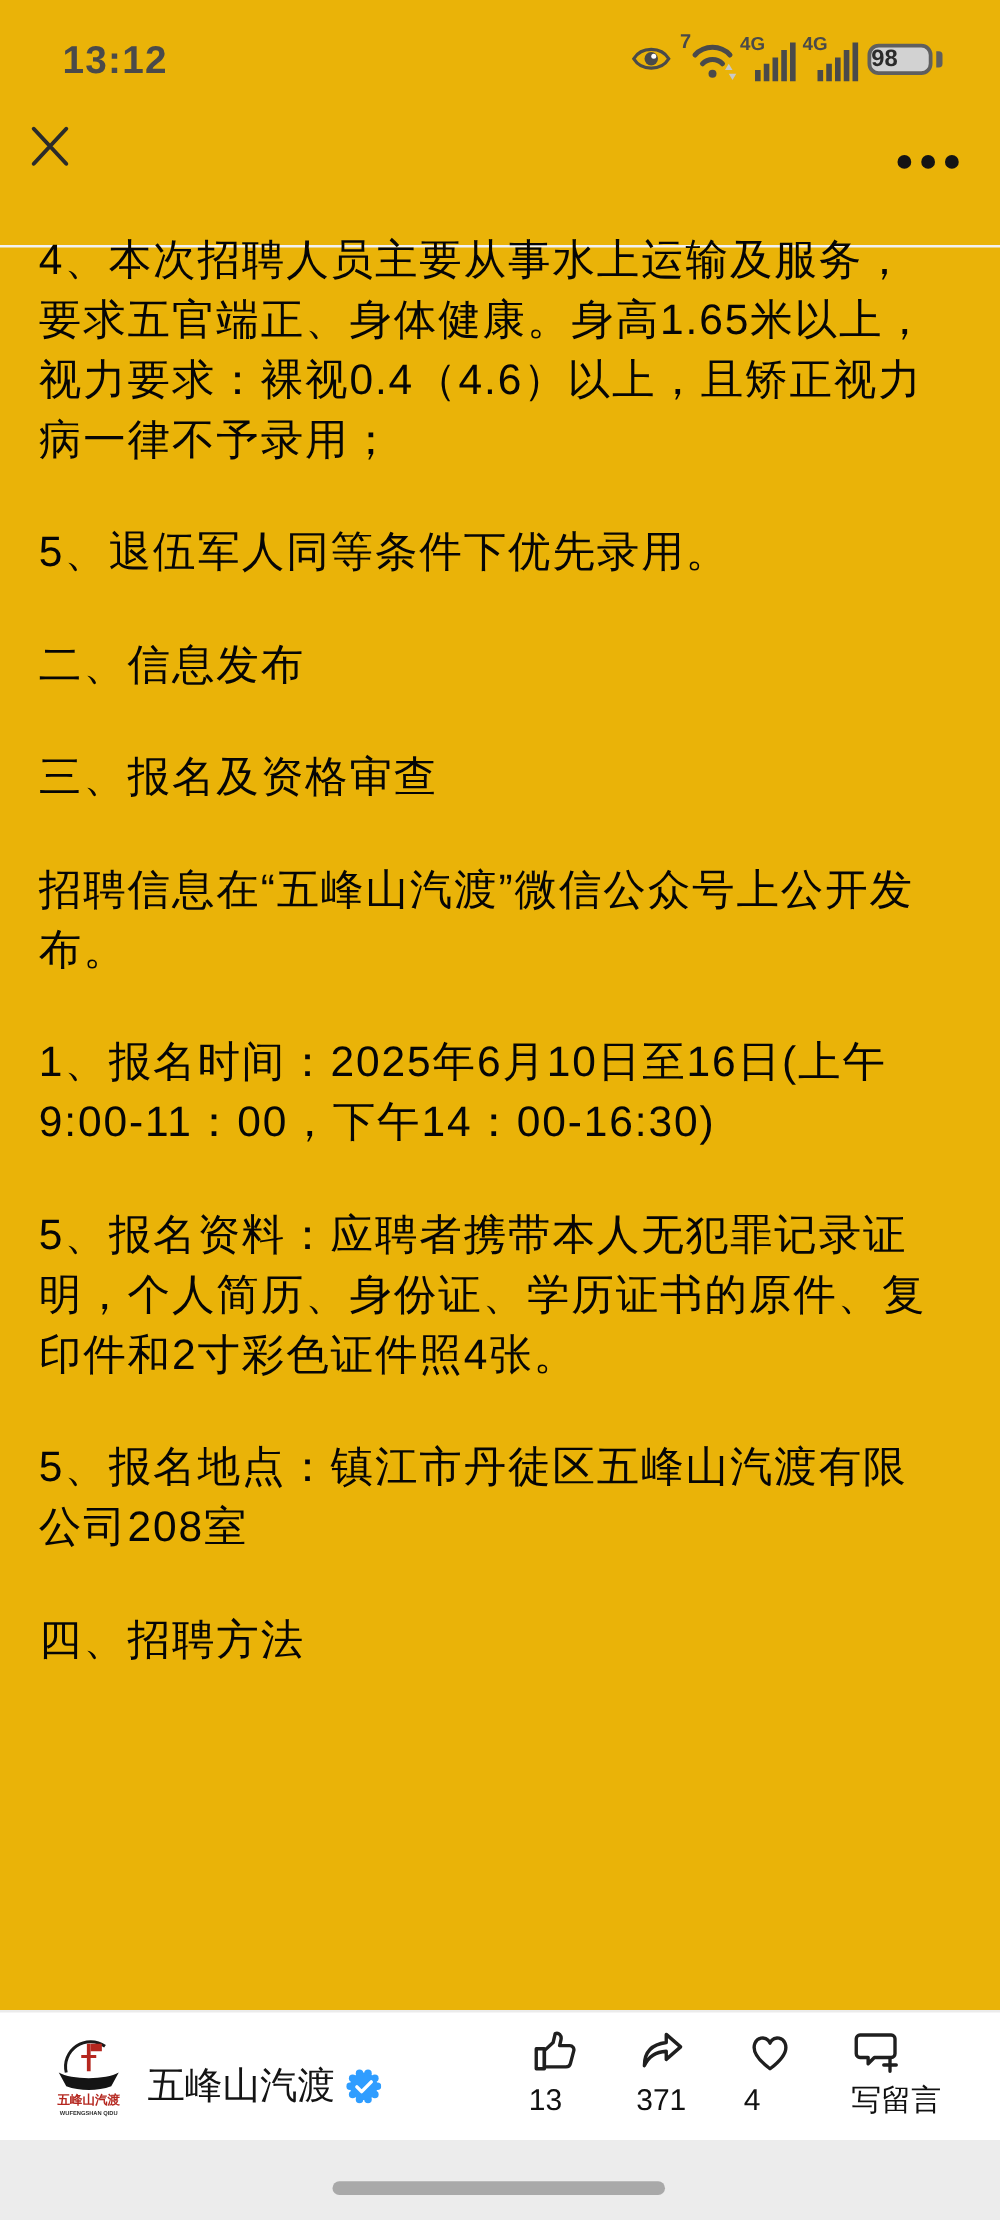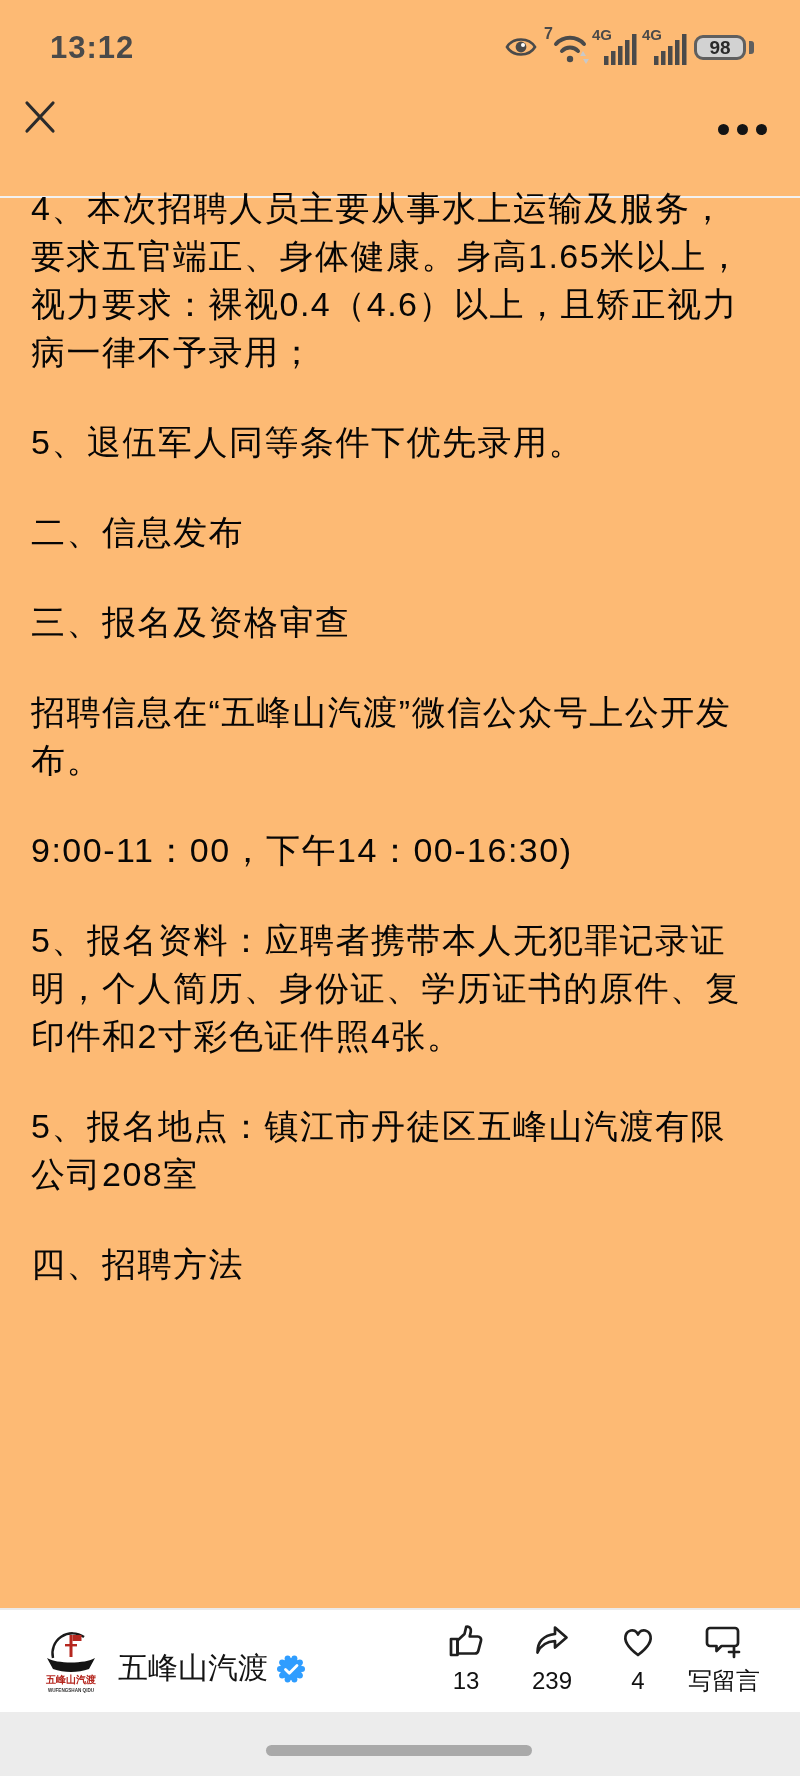--- a/index.html
+++ b/index.html
@@ -1,28 +1,28 @@
 <!DOCTYPE html>
 <html><head>
 <meta charset="utf-8">
 <style>
   * { margin:0; padding:0; box-sizing:border-box; }
   html,body { background:#fff; }
   body { font-family:"Liberation Sans", sans-serif; }
-  .screen { position:relative; width:800px; height:1776px; background:#fdba74; overflow:hidden; margin:0 auto; }
+  .screen { position:relative; width:800px; height:1776px; background:#eab308; overflow:hidden; margin:0 auto; }
 
   
   .time { position:absolute; left:50px; top:30px; font-size:31px; font-weight:600; color:#4a4a4a; letter-spacing:1px; }
   .status-icons { position:absolute; left:500px; top:24px; height:44px; }
   .eye { position:absolute; left:4px; top:10px; }
   .wifi-badge { position:absolute; left:44px; top:1px; font-size:16px; font-weight:700; color:#4a4a4a; }
   .wifi { position:absolute; left:52px; top:8px; }
   .sig1 { position:absolute; left:92px; top:2px; }
   .sig2 { position:absolute; left:142px; top:2px; }
-  .battery { position:absolute; left:194px; top:11px; width:52px; height:25px; border:3px solid #5f5f5f; border-radius:9px; background:#d2d2d2; display:flex; align-items:center; justify-content:center; }
+  .battery { position:absolute; left:194px; top:11px; width:52px; height:25px; border:3px solid #5f5f5f; border-radius:9px; background:#d2d2d2; display:flex; align-items:center; justify-content:flex-start; }
   .battery-num { font-size:19px; font-weight:700; color:#2b2b2b; }
   .battery-nub { position:absolute; left:249px; top:17px; width:5px; height:13px; background:#5f5f5f; border-radius:0 3px 3px 0; }
   .sigtext { font:700 15px "Liberation Sans",sans-serif; fill:#4a4a4a; }
 
   
   .nav-close { position:absolute; left:22px; top:99px; width:36px; height:36px; cursor:pointer; }
   .nav-more { position:absolute; left:718px; top:124px; display:flex; gap:8px; cursor:pointer; }
   .nav-more span { width:11px; height:11px; border-radius:50%; background:#141414; }
   .header-divider { position:absolute; left:0; top:196px; width:800px; height:2px; background:#f2f2f2; }
 
@@ -30,21 +30,21 @@
   .article { position:absolute; left:31px; top:184px; width:740px; color:#060606; font-size:34px; letter-spacing:1.5px; }
   .para { margin-bottom:42px; }
   .line { line-height:48px; white-space:nowrap; }
 
   
   .footer { position:absolute; left:0; top:1608px; width:800px; height:104px; background:#fff; border-top:2px solid #ebebeb; }
   .avatar { position:absolute; left:44px; top:1630px; width:54px; height:70px; cursor:pointer; }
   .account { position:absolute; left:118px; top:1648px; display:flex; align-items:center; gap:9px; cursor:pointer; }
   .account-name { font-size:30px; color:#141414; }
   .actions { position:absolute; left:423px; top:1621px; width:346px; display:flex; }
-  .action { width:86px; display:flex; flex-direction:column; align-items:center; cursor:pointer; }
+  .action { width:86px; display:flex; flex-direction:column; align-items:flex-start; cursor:pointer; }
   .action .lbl { margin-top:5px; font-size:24px; color:#111; line-height:26px; white-space:nowrap; }
 
   
   .strip { position:absolute; left:0; top:1712px; width:800px; height:64px; background:#ececec; }
   .home-pill { position:absolute; left:266px; top:1745px; width:266px; height:11px; border-radius:6px; background:#a9a9a9; cursor:grab; }
 
   svg { display:block; }
 </style>
 </head>
 <body>
@@ -112,20 +112,21 @@
       <div class="line">二、信息发布</div>
     </div>
     <div class="para">
       <div class="line">三、报名及资格审查</div>
     </div>
     <div class="para">
       <div class="line">招聘信息在“五峰山汽渡”微信公众号上公开发</div>
       <div class="line">布。</div>
     </div>
     <div class="para">
+      <div class="line">1、报名时间：2025年6月10日至16日(上午</div>
       <div class="line">9:00-11：00，下午14：00-16:30)</div>
     </div>
     <div class="para">
       <div class="line">5、报名资料：应聘者携带本人无犯罪记录证</div>
       <div class="line">明，个人简历、身份证、学历证书的原件、复</div>
       <div class="line">印件和2寸彩色证件照4张。</div>
     </div>
     <div class="para">
       <div class="line">5、报名地点：镇江市丹徒区五峰山汽渡有限</div>
       <div class="line">公司208室</div>
@@ -172,21 +173,21 @@
       <svg width="42" height="42" viewBox="0 0 42 42">
         <path d="M6 18 h6.5 v16 H6 z" fill="none" stroke="#1f1f1f" stroke-width="2.7" stroke-linejoin="round"></path>
         <path d="M12.5 32.5 V19.5 L19.5 13 l1.7-7.2 c2.9-1 5.3 1.7 4.6 4.9 L24.7 15.5 h8.1 c2.2 0 3.8 2.1 3.2 4.2 l-2.7 10.2 c-.4 1.6-1.9 2.6-3.5 2.6 H12.5" fill="none" stroke="#1f1f1f" stroke-width="2.7" stroke-linejoin="round" stroke-linecap="round"></path>
       </svg>
       <span class="lbl">13</span>
     </div>
     <div class="action">
       <svg width="42" height="42" viewBox="0 0 42 42">
         <path d="M24 6.5 L35.5 16.5 L24 26.5 V20 C14.5 20.5 9.5 25 6.5 31.5 C6.5 20.5 12 14.5 24 13 Z" fill="none" stroke="#1f1f1f" stroke-width="2.7" stroke-linejoin="round"></path>
       </svg>
-      <span class="lbl">239</span>
+      <span class="lbl">371</span>
     </div>
     <div class="action">
       <svg width="42" height="42" viewBox="0 0 42 42">
         <path d="M21 34 C11 26.5 6.5 19.5 9 13.5 C10.8 9.2 16.5 8 19.5 11.2 C20.3 12 20.7 12.8 21 13.5 C21.3 12.8 21.7 12 22.5 11.2 C25.5 8 31.2 9.2 33 13.5 C35.5 19.5 31 26.5 21 34 Z" fill="none" stroke="#1f1f1f" stroke-width="2.7" stroke-linejoin="round"></path>
       </svg>
       <span class="lbl">4</span>
     </div>
     <div class="action">
       <svg width="42" height="42" viewBox="0 0 42 42">
         <path d="M7 7 h25 a3 3 0 0 1 3 3 v12 a3 3 0 0 1-3 3 h-13.5 l-5 5 v-5 H7 a3 3 0 0 1-3-3 V10 a3 3 0 0 1 3-3 z" fill="none" stroke="#1f1f1f" stroke-width="2.7" stroke-linejoin="round"></path>

